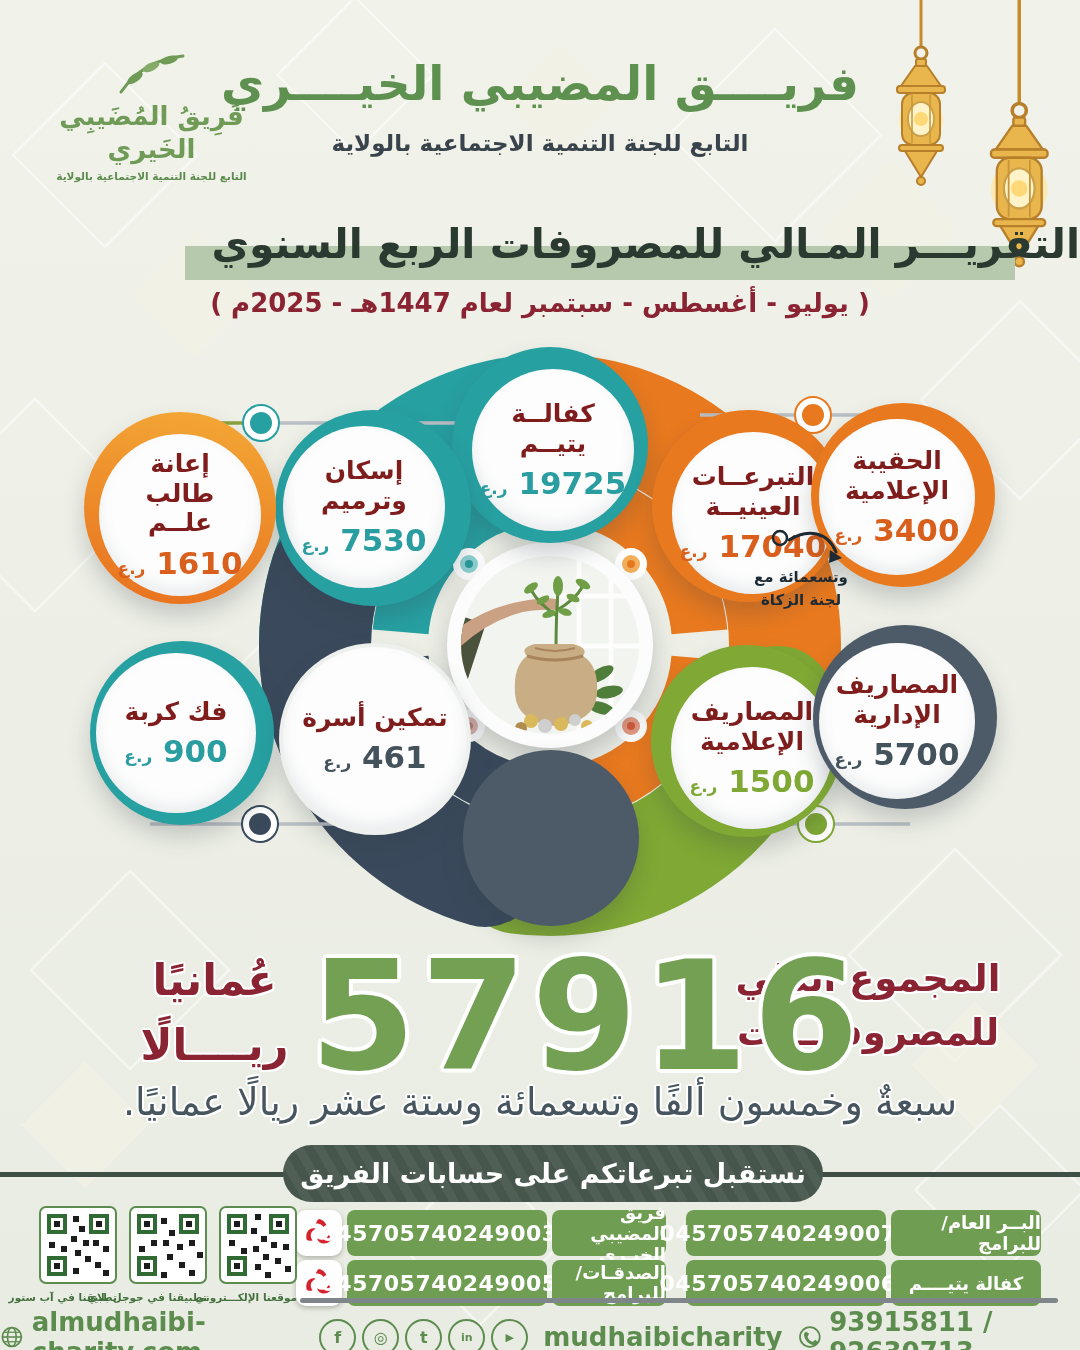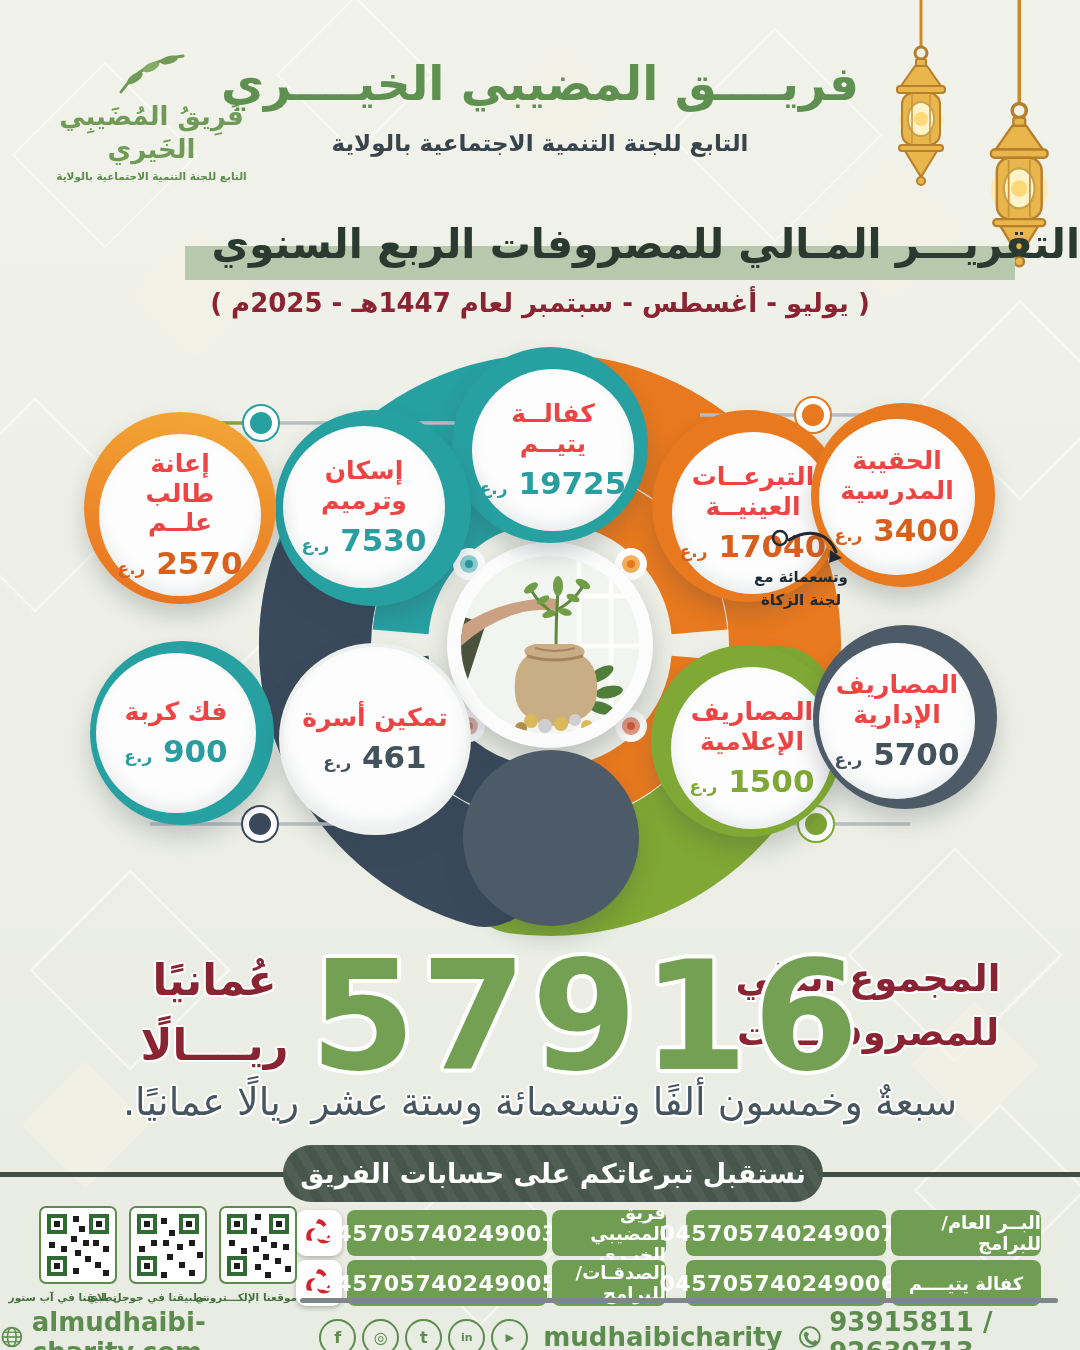--- a/index.html
+++ b/index.html
@@ -24,21 +24,21 @@
           font-size:26px;font-weight:bold;color:#8a2433;}
   
   .inf{position:absolute;left:0;top:330px;width:1080px;height:620px;z-index:1;}
   .inf svg.ov{position:absolute;inset:0;z-index:1;}
   .node{position:absolute;border-radius:50%;z-index:2;}
   .node .ring{position:absolute;inset:0;border-radius:50%;box-shadow:0 12px 22px rgba(50,60,70,.22);}
   .node .in{position:absolute;border-radius:50%;background:#fdfdfd;
             box-shadow:inset 0 -8px 14px rgba(110,120,130,.12);
             display:flex;flex-direction:column;align-items:center;justify-content:center;
             text-align:center;padding:0;}
-  .ttl{font-size:25px;font-weight:bold;color:#ef4444;line-height:1.18;width:84%;}
+  .ttl{font-size:25px;font-weight:bold;color:#7f1d1d;line-height:1.18;width:84%;}
   .val{margin-top:7px;font-size:31px;font-weight:bold;}
   .unit{font-size:17px;}
   .n1{left:452px;top:17px;width:196px;height:196px}.n1 .ring{background:#27a0a2}.n1 .in{left:20px;top:22px;width:162px;height:162px}.n1 .val{color:#2a9da0}
   .n2{left:275px;top:80px;width:196px;height:196px}.n2 .ring{background:#27a0a2}.n2 .in{left:8px;top:16px;width:162px;height:162px}.n2 .val{color:#2a9da0}
   .n3{left:84px;top:82px;width:192px;height:192px}.n3 .ring{background:linear-gradient(190deg,#f3a936,#e8701f)}.n3 .in{left:15px;top:22px;width:162px;height:162px}.n3 .val{color:#d8601c}
   .n4{left:652px;top:80px;width:192px;height:192px}.n4 .ring{background:#e8791f}.n4 .in{left:20px;top:22px;width:162px;height:162px}.n4 .val{color:#d8601c}
   .n5{left:811px;top:73px;width:184px;height:184px}.n5 .ring{background:#e8791f}.n5 .in{left:8px;top:16px;width:156px;height:156px}.n5 .val{color:#d8601c}
   .n6{left:90px;top:311px;width:184px;height:184px}.n6 .ring{background:#27a0a2}.n6 .in{left:6px;top:12px;width:160px;height:160px}.n6 .val{color:#2a9da0}
   .n7{left:279px;top:313px;width:192px;height:192px}.n7 .ring{background:#eef0ee}.n7 .in{left:4px;top:4px;width:184px;height:184px}.n7 .val{color:#44525c}
   .n8{left:463px;top:420px;width:176px;height:176px}.n8 .ring{background:#4d5b68}.n8 .in{left:10px;top:8px;width:148px;height:148px}.n8 .val{color:#44525c}
@@ -283,34 +283,34 @@
       <div class="ring"></div>
       <div class="in">
           <div class="ttl" dir="rtl">إسكان وترميم</div>
       <div class="val" dir="rtl"><span>7530</span> <span class="unit">ر.ع</span></div>
         </div>
     </div>
     <div class="node n3">
       <div class="ring"></div>
       <div class="in">
           <div class="ttl" dir="rtl">إعانة طالب علــم</div>
-      <div class="val" dir="rtl"><span>2570</span> <span class="unit">ر.ع</span></div>
+      <div class="val" dir="rtl"><span>1610</span> <span class="unit">ر.ع</span></div>
         </div>
     </div>
     <div class="node n4">
       <div class="ring"></div>
       <div class="in">
           <div class="ttl" dir="rtl">التبرعــات العينيــة</div>
       <div class="val" dir="rtl"><span>17040</span> <span class="unit">ر.ع</span></div>
         </div>
     </div>
     <div class="node n5">
       <div class="ring"></div>
       <div class="in">
-          <div class="ttl" dir="rtl">الحقيبة المدرسية</div>
+          <div class="ttl" dir="rtl">الحقيبة الإعلامية</div>
       <div class="val" dir="rtl"><span>3400</span> <span class="unit">ر.ع</span></div>
         </div>
     </div>
     <div class="node n6">
       <div class="ring"></div>
       <div class="in">
           <div class="ttl" dir="rtl">فك كربة</div>
       <div class="val" dir="rtl"><span>900</span> <span class="unit">ر.ع</span></div>
         </div>
     </div>

